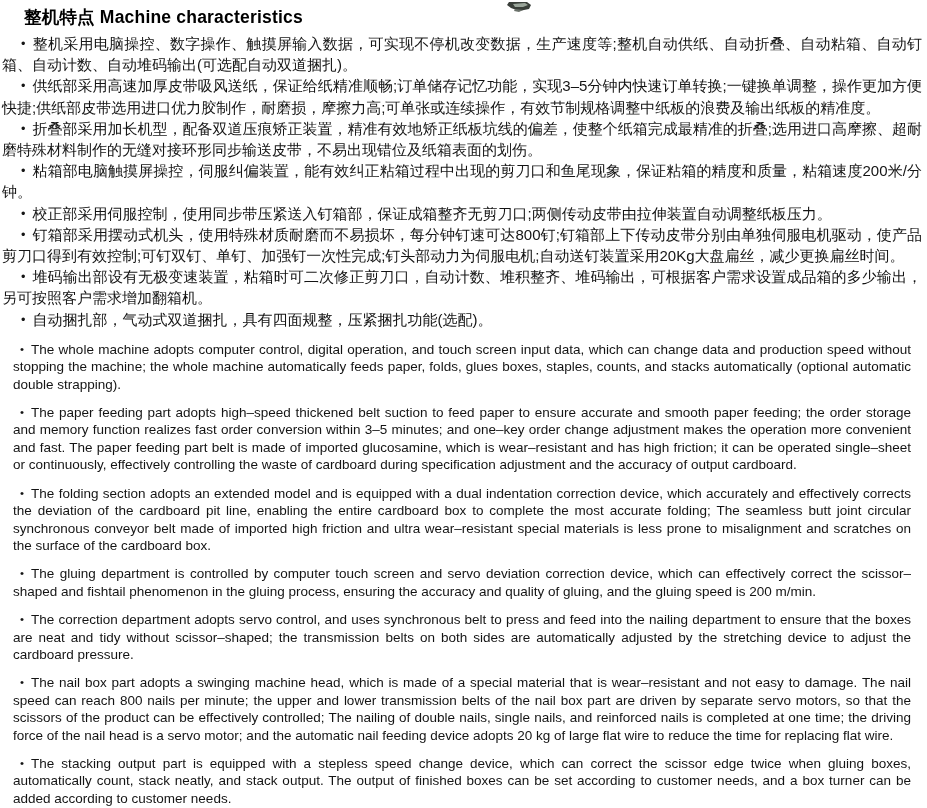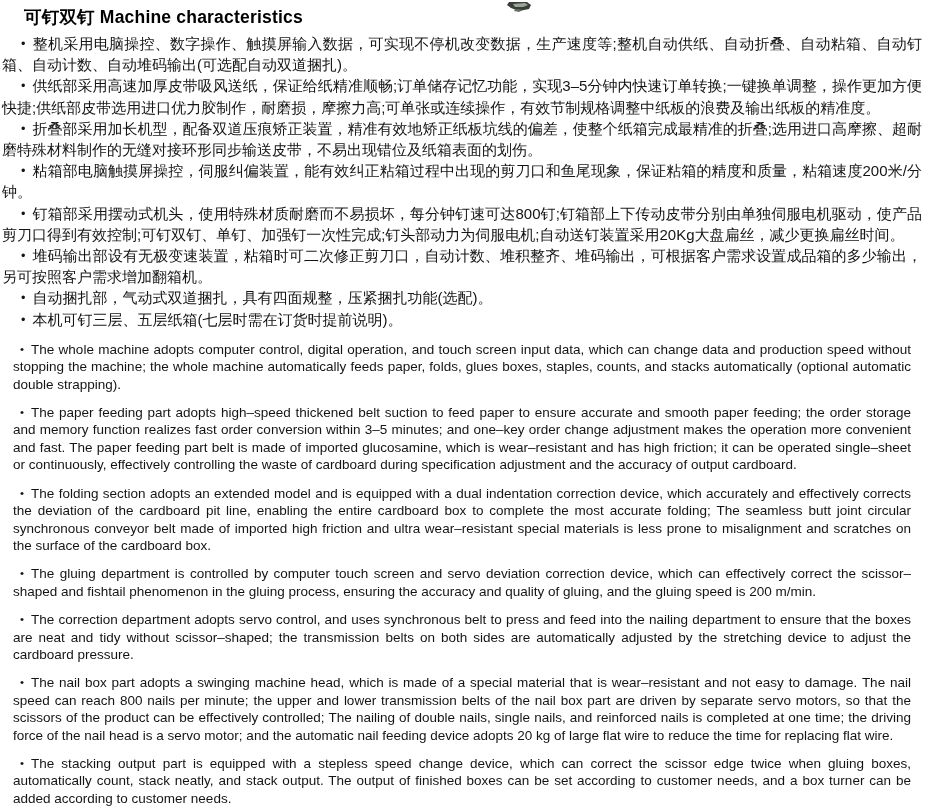--- a/index.html
+++ b/index.html
@@ -58,39 +58,39 @@
     text-indent: 0;
     padding-right: 7px;
     font-size: 0.85em;
     vertical-align: 1px;
   }
 </style>
 </head>
 <body>
 
 <header class="page-header">
-  <h1 class="page-title">可钉双钉 Machine characteristics</h1>
+  <h1 class="page-title">整机特点 Machine characteristics</h1>
   <span class="machine-thumb">
     <svg width="30" height="12" viewBox="0 0 30 12" aria-hidden="true">
       <polygon points="4,0 22,0 26,3 24,7 14,9 6,6 2,3" fill="#3a3f3a"></polygon>
       <polygon points="8,2 20,1 23,3 18,5 10,5" fill="#9aa59a"></polygon>
       <polygon points="10,7 18,8 14,10 9,9" fill="#6b726b"></polygon>
     </svg>
   </span>
 </header>
 
 <section class="features-cn">
     <p><span class="bullet">•</span>整机采用电脑操控、数字操作、触摸屏输入数据，可实现不停机改变数据，生产速度等;整机自动供纸、自动折叠、自动粘箱、自动钉箱、自动计数、自动堆码输出(可选配自动双道捆扎)。</p>
     <p><span class="bullet">•</span>供纸部采用高速加厚皮带吸风送纸，保证给纸精准顺畅;订单储存记忆功能，实现3–5分钟内快速订单转换;一键换单调整，操作更加方便快捷;供纸部皮带选用进口优力胶制作，耐磨损，摩擦力高;可单张或连续操作，有效节制规格调整中纸板的浪费及输出纸板的精准度。</p>
     <p><span class="bullet">•</span>折叠部采用加长机型，配备双道压痕矫正装置，精准有效地矫正纸板坑线的偏差，使整个纸箱完成最精准的折叠;选用进口高摩擦、超耐磨特殊材料制作的无缝对接环形同步输送皮带，不易出现错位及纸箱表面的划伤。</p>
     <p><span class="bullet">•</span>粘箱部电脑触摸屏操控，伺服纠偏装置，能有效纠正粘箱过程中出现的剪刀口和鱼尾现象，保证粘箱的精度和质量，粘箱速度200米/分钟。</p>
+    <p><span class="bullet">•</span>校正部采用伺服控制，使用同步带压紧送入钉箱部，保证成箱整齐无剪刀口;两侧传动皮带由拉伸装置自动调整纸板压力。</p>
     <p><span class="bullet">•</span>钉箱部采用摆动式机头，使用特殊材质耐磨而不易损坏，每分钟钉速可达800钉;钉箱部上下传动皮带分别由单独伺服电机驱动，使产品剪刀口得到有效控制;可钉双钉、单钉、加强钉一次性完成;钉头部动力为伺服电机;自动送钉装置采用20Kg大盘扁丝，减少更换扁丝时间。</p>
     <p><span class="bullet">•</span>堆码输出部设有无极变速装置，粘箱时可二次修正剪刀口，自动计数、堆积整齐、堆码输出，可根据客户需求设置成品箱的多少输出，另可按照客户需求增加翻箱机。</p>
     <p><span class="bullet">•</span>自动捆扎部，气动式双道捆扎，具有四面规整，压紧捆扎功能(选配)。</p>
-    <p><span class="bullet">•</span>本机可钉三层、五层纸箱(七层时需在订货时提前说明)。</p>
   </section>
 
 <section class="features-en">
     <p><span class="bullet">•</span>The whole machine adopts computer control, digital operation, and touch screen input data, which can change data and production speed without stopping the machine; the whole machine automatically feeds paper, folds, glues boxes, staples, counts, and stacks automatically (optional automatic double strapping).</p>
     <p><span class="bullet">•</span>The paper feeding part adopts high–speed thickened belt suction to feed paper to ensure accurate and smooth paper feeding; the order storage and memory function realizes fast order conversion within 3–5 minutes; and one–key order change adjustment makes the operation more convenient and fast. The paper feeding part belt is made of imported glucosamine, which is wear–resistant and has high friction; it can be operated single–sheet or continuously, effectively controlling the waste of cardboard during specification adjustment and the accuracy of output cardboard.</p>
     <p><span class="bullet">•</span>The folding section adopts an extended model and is equipped with a dual indentation correction device, which accurately and effectively corrects the deviation of the cardboard pit line, enabling the entire cardboard box to complete the most accurate folding; The seamless butt joint circular synchronous conveyor belt made of imported high friction and ultra wear–resistant special materials is less prone to misalignment and scratches on the surface of the cardboard box.</p>
     <p><span class="bullet">•</span>The gluing department is controlled by computer touch screen and servo deviation correction device, which can effectively correct the scissor–shaped and fishtail phenomenon in the gluing process, ensuring the accuracy and quality of gluing, and the gluing speed is 200 m/min.</p>
     <p><span class="bullet">•</span>The correction department adopts servo control, and uses synchronous belt to press and feed into the nailing department to ensure that the boxes are neat and tidy without scissor–shaped; the transmission belts on both sides are automatically adjusted by the stretching device to adjust the cardboard pressure.</p>
     <p><span class="bullet">•</span>The nail box part adopts a swinging machine head, which is made of a special material that is wear–resistant and not easy to damage. The nail speed can reach 800 nails per minute; the upper and lower transmission belts of the nail box part are driven by separate servo motors, so that the scissors of the product can be effectively controlled; The nailing of double nails, single nails, and reinforced nails is completed at one time; the driving force of the nail head is a servo motor; and the automatic nail feeding device adopts 20 kg of large flat wire to reduce the time for replacing flat wire.</p>
     <p><span class="bullet">•</span>The stacking output part is equipped with a stepless speed change device, which can correct the scissor edge twice when gluing boxes, automatically count, stack neatly, and stack output. The output of finished boxes can be set according to customer needs, and a box turner can be added according to customer needs.</p>

